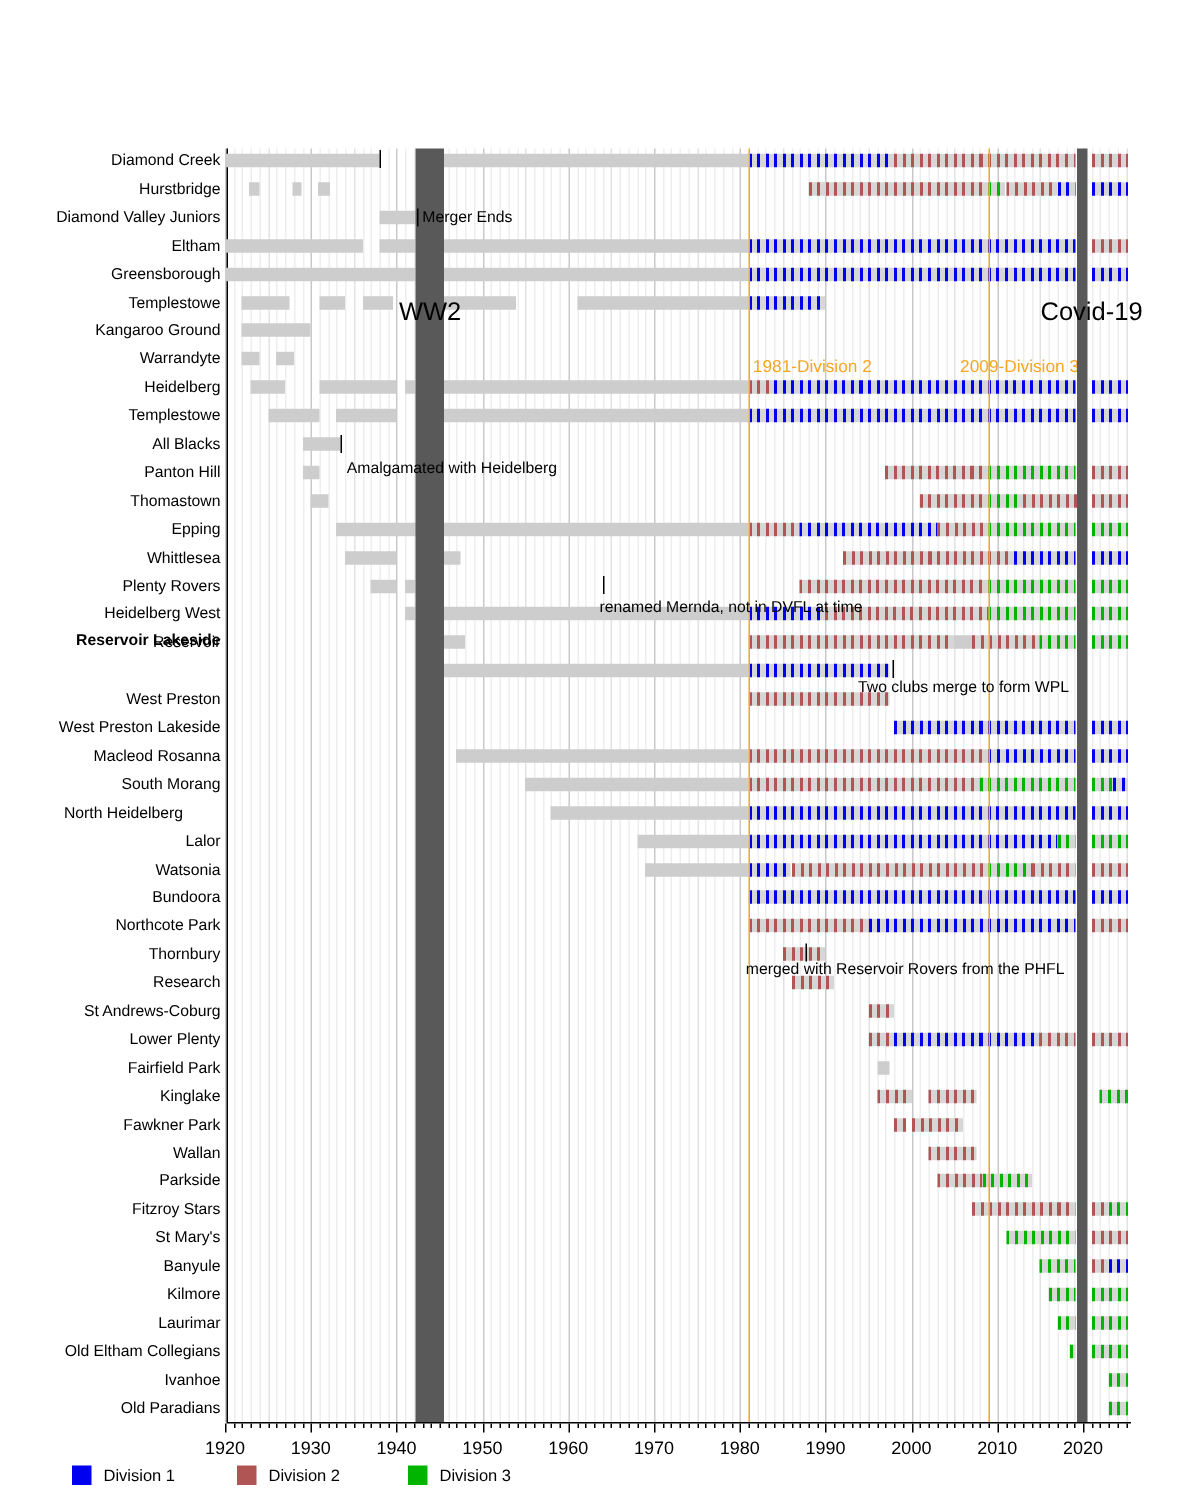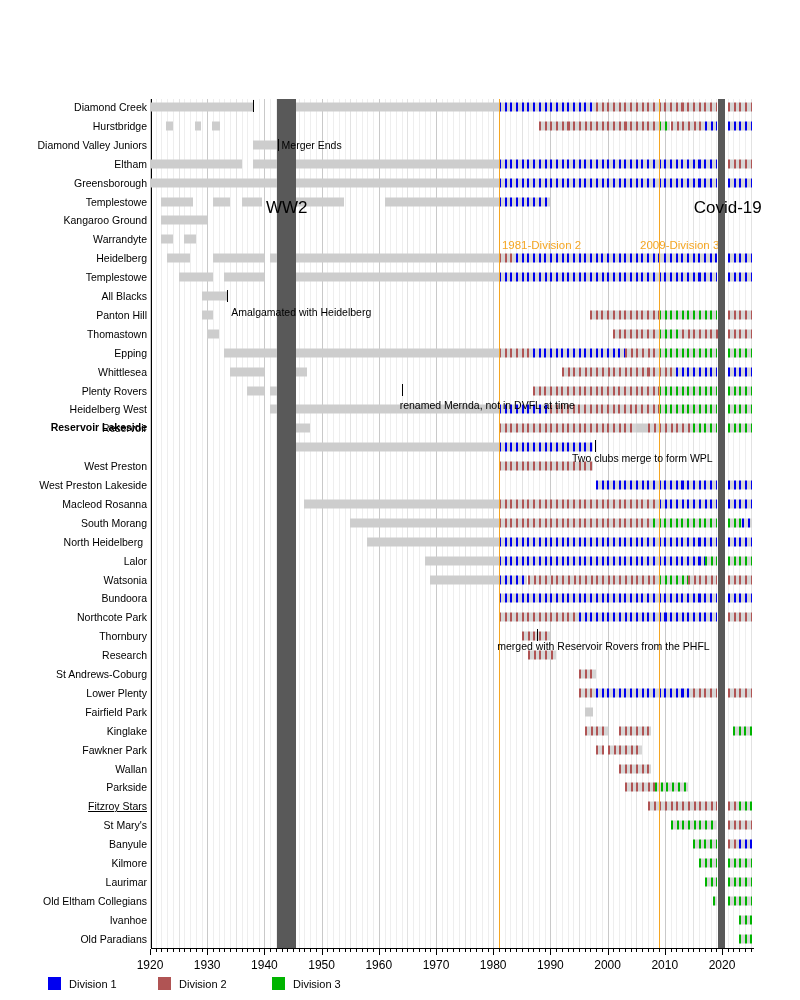--- a/index.html
+++ b/index.html
@@ -256,21 +256,21 @@
     <div class="bar g" style="left: 304.4px; width: 194.5px; top: 503.9px; z-index: 5; background: rgb(205, 205, 205);"></div>
     <div class="bar " style="left: 498.9px; width: 160.2px; top: 503.9px; z-index: 5; background: repeating-linear-gradient(90deg, rgb(176, 84, 84) 0px, rgb(176, 84, 84) 2px, rgb(214, 214, 214) 2px, rgb(214, 214, 214) 5.7px);"></div>
     <div class="bar " style="left: 659.1px; width: 58.3px; top: 503.9px; z-index: 5; background: repeating-linear-gradient(90deg, rgb(0, 0, 238) 0px, rgb(0, 0, 238) 2px, rgb(214, 214, 214) 2px, rgb(214, 214, 214) 5.7px);"></div>
     <div class="bar " style="left: 727.7px; width: 24px; top: 503.9px; z-index: 5; background: repeating-linear-gradient(90deg, rgb(0, 0, 238) 0px, rgb(0, 0, 238) 2px, rgb(214, 214, 214) 2px, rgb(214, 214, 214) 5.7px);"></div>
     <div class="rowlabel" style="left: 0px; width: 147px; top: 522.8px;">South Morang</div>
     <div class="bar g" style="left: 350.2px; width: 148.7px; top: 522.8px; z-index: 5; background: rgb(205, 205, 205);"></div>
     <div class="bar " style="left: 498.9px; width: 154.4px; top: 522.8px; z-index: 5; background: repeating-linear-gradient(90deg, rgb(176, 84, 84) 0px, rgb(176, 84, 84) 2px, rgb(214, 214, 214) 2px, rgb(214, 214, 214) 5.7px);"></div>
     <div class="bar " style="left: 653.4px; width: 64.1px; top: 522.8px; z-index: 5; background: repeating-linear-gradient(90deg, rgb(0, 180, 0) 0px, rgb(0, 180, 0) 2px, rgb(214, 214, 214) 2px, rgb(214, 214, 214) 5.7px);"></div>
     <div class="bar " style="left: 727.7px; width: 14.3px; top: 522.8px; z-index: 5; background: repeating-linear-gradient(90deg, rgb(0, 180, 0) 0px, rgb(0, 180, 0) 2px, rgb(214, 214, 214) 2px, rgb(214, 214, 214) 5.7px);"></div>
     <div class="bar " style="left: 742px; width: 9.7px; top: 522.8px; z-index: 5; background: repeating-linear-gradient(90deg, rgb(0, 0, 238) 0px, rgb(0, 0, 238) 2px, rgb(214, 214, 214) 2px, rgb(214, 214, 214) 5.7px);"></div>
-    <div class="rowlabel" style="left: 0px; width: 143px; top: 541.7px;">North Heidelberg</div>
+    <div class="rowlabel" style="left: 0px; width: 122px; top: 541.7px;">North Heidelberg</div>
     <div class="bar g" style="left: 367.4px; width: 131.6px; top: 541.7px; z-index: 5; background: rgb(205, 205, 205);"></div>
     <div class="bar " style="left: 498.9px; width: 218.5px; top: 541.7px; z-index: 5; background: repeating-linear-gradient(90deg, rgb(0, 0, 238) 0px, rgb(0, 0, 238) 2px, rgb(214, 214, 214) 2px, rgb(214, 214, 214) 5.7px);"></div>
     <div class="bar " style="left: 727.7px; width: 24px; top: 541.7px; z-index: 5; background: repeating-linear-gradient(90deg, rgb(0, 0, 238) 0px, rgb(0, 0, 238) 2px, rgb(214, 214, 214) 2px, rgb(214, 214, 214) 5.7px);"></div>
     <div class="rowlabel" style="left: 0px; width: 147px; top: 560.6px;">Lalor</div>
     <div class="bar g" style="left: 424.6px; width: 74.4px; top: 560.6px; z-index: 5; background: rgb(205, 205, 205);"></div>
     <div class="bar " style="left: 498.9px; width: 205.9px; top: 560.6px; z-index: 5; background: repeating-linear-gradient(90deg, rgb(0, 0, 238) 0px, rgb(0, 0, 238) 2px, rgb(214, 214, 214) 2px, rgb(214, 214, 214) 5.7px);"></div>
     <div class="bar " style="left: 704.8px; width: 12.6px; top: 560.6px; z-index: 5; background: repeating-linear-gradient(90deg, rgb(0, 180, 0) 0px, rgb(0, 180, 0) 2px, rgb(214, 214, 214) 2px, rgb(214, 214, 214) 5.7px);"></div>
     <div class="bar " style="left: 727.7px; width: 24px; top: 560.6px; z-index: 5; background: repeating-linear-gradient(90deg, rgb(0, 180, 0) 0px, rgb(0, 180, 0) 2px, rgb(214, 214, 214) 2px, rgb(214, 214, 214) 5.7px);"></div>
     <div class="rowlabel" style="left: 0px; width: 147px; top: 579.5px;">Watsonia</div>
     <div class="bar g" style="left: 430.3px; width: 68.6px; top: 579.5px; z-index: 5; background: rgb(205, 205, 205);"></div>
@@ -306,21 +306,21 @@
     <div class="bar " style="left: 619px; width: 31.5px; top: 730.7px; z-index: 5; background: repeating-linear-gradient(90deg, rgb(176, 84, 84) 0px, rgb(176, 84, 84) 2px, rgb(214, 214, 214) 2px, rgb(214, 214, 214) 5.7px);"></div>
     <div class="bar " style="left: 733.4px; width: 18.3px; top: 730.7px; z-index: 5; background: repeating-linear-gradient(90deg, rgb(0, 180, 0) 0px, rgb(0, 180, 0) 2px, rgb(214, 214, 214) 2px, rgb(214, 214, 214) 5.7px);"></div>
     <div class="rowlabel" style="left: 0px; width: 147px; top: 749.6px;">Fawkner Park</div>
     <div class="bar " style="left: 596.2px; width: 7.4px; top: 749.6px; z-index: 5; background: repeating-linear-gradient(90deg, rgb(176, 84, 84) 0px, rgb(176, 84, 84) 2px, rgb(214, 214, 214) 2px, rgb(214, 214, 214) 5.7px);"></div>
     <div class="bar " style="left: 607.6px; width: 34.3px; top: 749.6px; z-index: 5; background: repeating-linear-gradient(90deg, rgb(176, 84, 84) 0px, rgb(176, 84, 84) 2px, rgb(214, 214, 214) 2px, rgb(214, 214, 214) 5.7px);"></div>
     <div class="rowlabel" style="left: 0px; width: 147px; top: 768.5px;">Wallan</div>
     <div class="bar " style="left: 619px; width: 31.5px; top: 768.5px; z-index: 5; background: repeating-linear-gradient(90deg, rgb(176, 84, 84) 0px, rgb(176, 84, 84) 2px, rgb(214, 214, 214) 2px, rgb(214, 214, 214) 5.7px);"></div>
     <div class="rowlabel" style="left: 0px; width: 147px; top: 787.4px;">Parkside</div>
     <div class="bar " style="left: 624.8px; width: 30.3px; top: 787.4px; z-index: 5; background: repeating-linear-gradient(90deg, rgb(176, 84, 84) 0px, rgb(176, 84, 84) 2px, rgb(214, 214, 214) 2px, rgb(214, 214, 214) 5.7px);"></div>
     <div class="bar " style="left: 655.1px; width: 32.6px; top: 787.4px; z-index: 5; background: repeating-linear-gradient(90deg, rgb(0, 180, 0) 0px, rgb(0, 180, 0) 2px, rgb(214, 214, 214) 2px, rgb(214, 214, 214) 5.7px);"></div>
-    <div class="rowlabel" style="left: 0px; width: 147px; top: 806.3px; text-decoration: underline;">Fitzroy Stars</div>
+    <div class="rowlabel" style="left: 0px; width: 147px; top: 806.3px;">Fitzroy Stars</div>
     <div class="bar " style="left: 647.6px; width: 69.8px; top: 806.3px; z-index: 5; background: repeating-linear-gradient(90deg, rgb(176, 84, 84) 0px, rgb(176, 84, 84) 2px, rgb(214, 214, 214) 2px, rgb(214, 214, 214) 5.7px);"></div>
     <div class="bar " style="left: 727.7px; width: 11.4px; top: 806.3px; z-index: 5; background: repeating-linear-gradient(90deg, rgb(176, 84, 84) 0px, rgb(176, 84, 84) 2px, rgb(214, 214, 214) 2px, rgb(214, 214, 214) 5.7px);"></div>
     <div class="bar " style="left: 739.2px; width: 12.6px; top: 806.3px; z-index: 5; background: repeating-linear-gradient(90deg, rgb(0, 180, 0) 0px, rgb(0, 180, 0) 2px, rgb(214, 214, 214) 2px, rgb(214, 214, 214) 5.7px);"></div>
     <div class="rowlabel" style="left: 0px; width: 147px; top: 825.2px;">St Mary's</div>
     <div class="bar " style="left: 670.5px; width: 46.9px; top: 825.2px; z-index: 5; background: repeating-linear-gradient(90deg, rgb(0, 180, 0) 0px, rgb(0, 180, 0) 2px, rgb(214, 214, 214) 2px, rgb(214, 214, 214) 5.7px);"></div>
     <div class="bar " style="left: 727.7px; width: 24px; top: 825.2px; z-index: 5; background: repeating-linear-gradient(90deg, rgb(176, 84, 84) 0px, rgb(176, 84, 84) 2px, rgb(214, 214, 214) 2px, rgb(214, 214, 214) 5.7px);"></div>
     <div class="rowlabel" style="left: 0px; width: 147px; top: 844.1px;">Banyule</div>
     <div class="bar " style="left: 693.4px; width: 24px; top: 844.1px; z-index: 5; background: repeating-linear-gradient(90deg, rgb(0, 180, 0) 0px, rgb(0, 180, 0) 2px, rgb(214, 214, 214) 2px, rgb(214, 214, 214) 5.7px);"></div>
     <div class="bar " style="left: 727.7px; width: 11.4px; top: 844.1px; z-index: 5; background: repeating-linear-gradient(90deg, rgb(176, 84, 84) 0px, rgb(176, 84, 84) 2px, rgb(214, 214, 214) 2px, rgb(214, 214, 214) 5.7px);"></div>
     <div class="bar " style="left: 739.2px; width: 12.6px; top: 844.1px; z-index: 5; background: repeating-linear-gradient(90deg, rgb(0, 0, 238) 0px, rgb(0, 0, 238) 2px, rgb(214, 214, 214) 2px, rgb(214, 214, 214) 5.7px);"></div>

